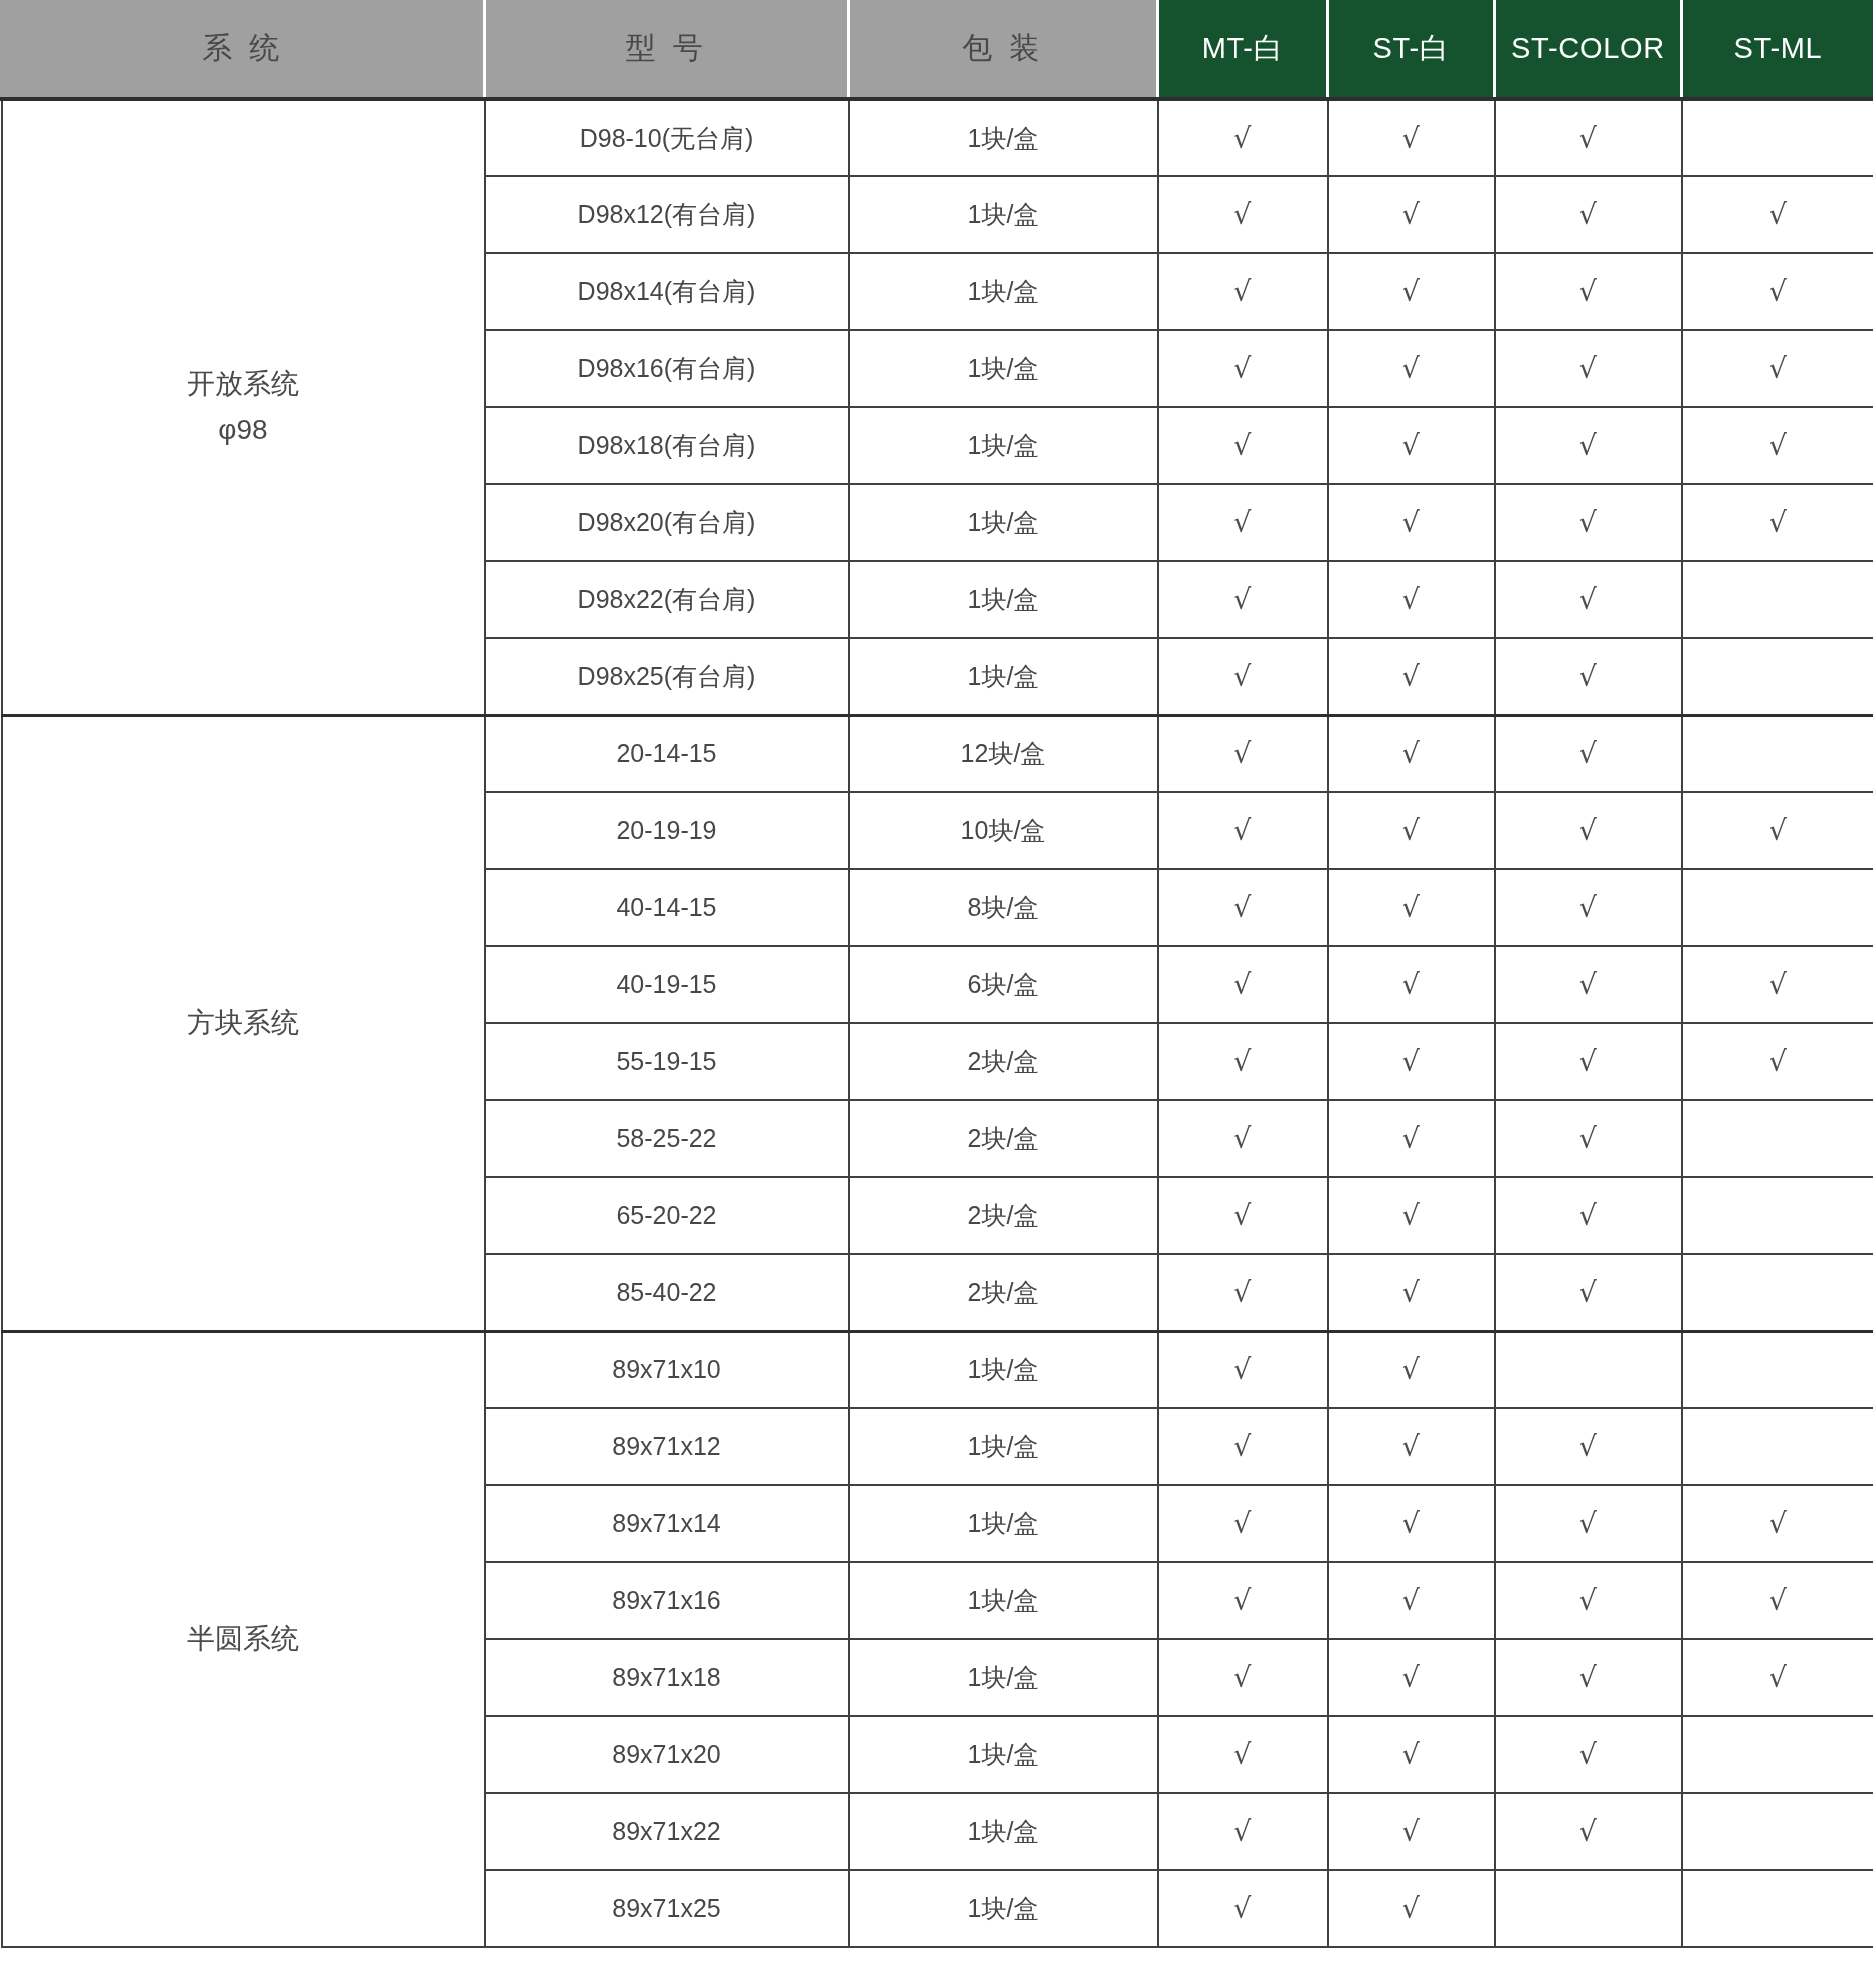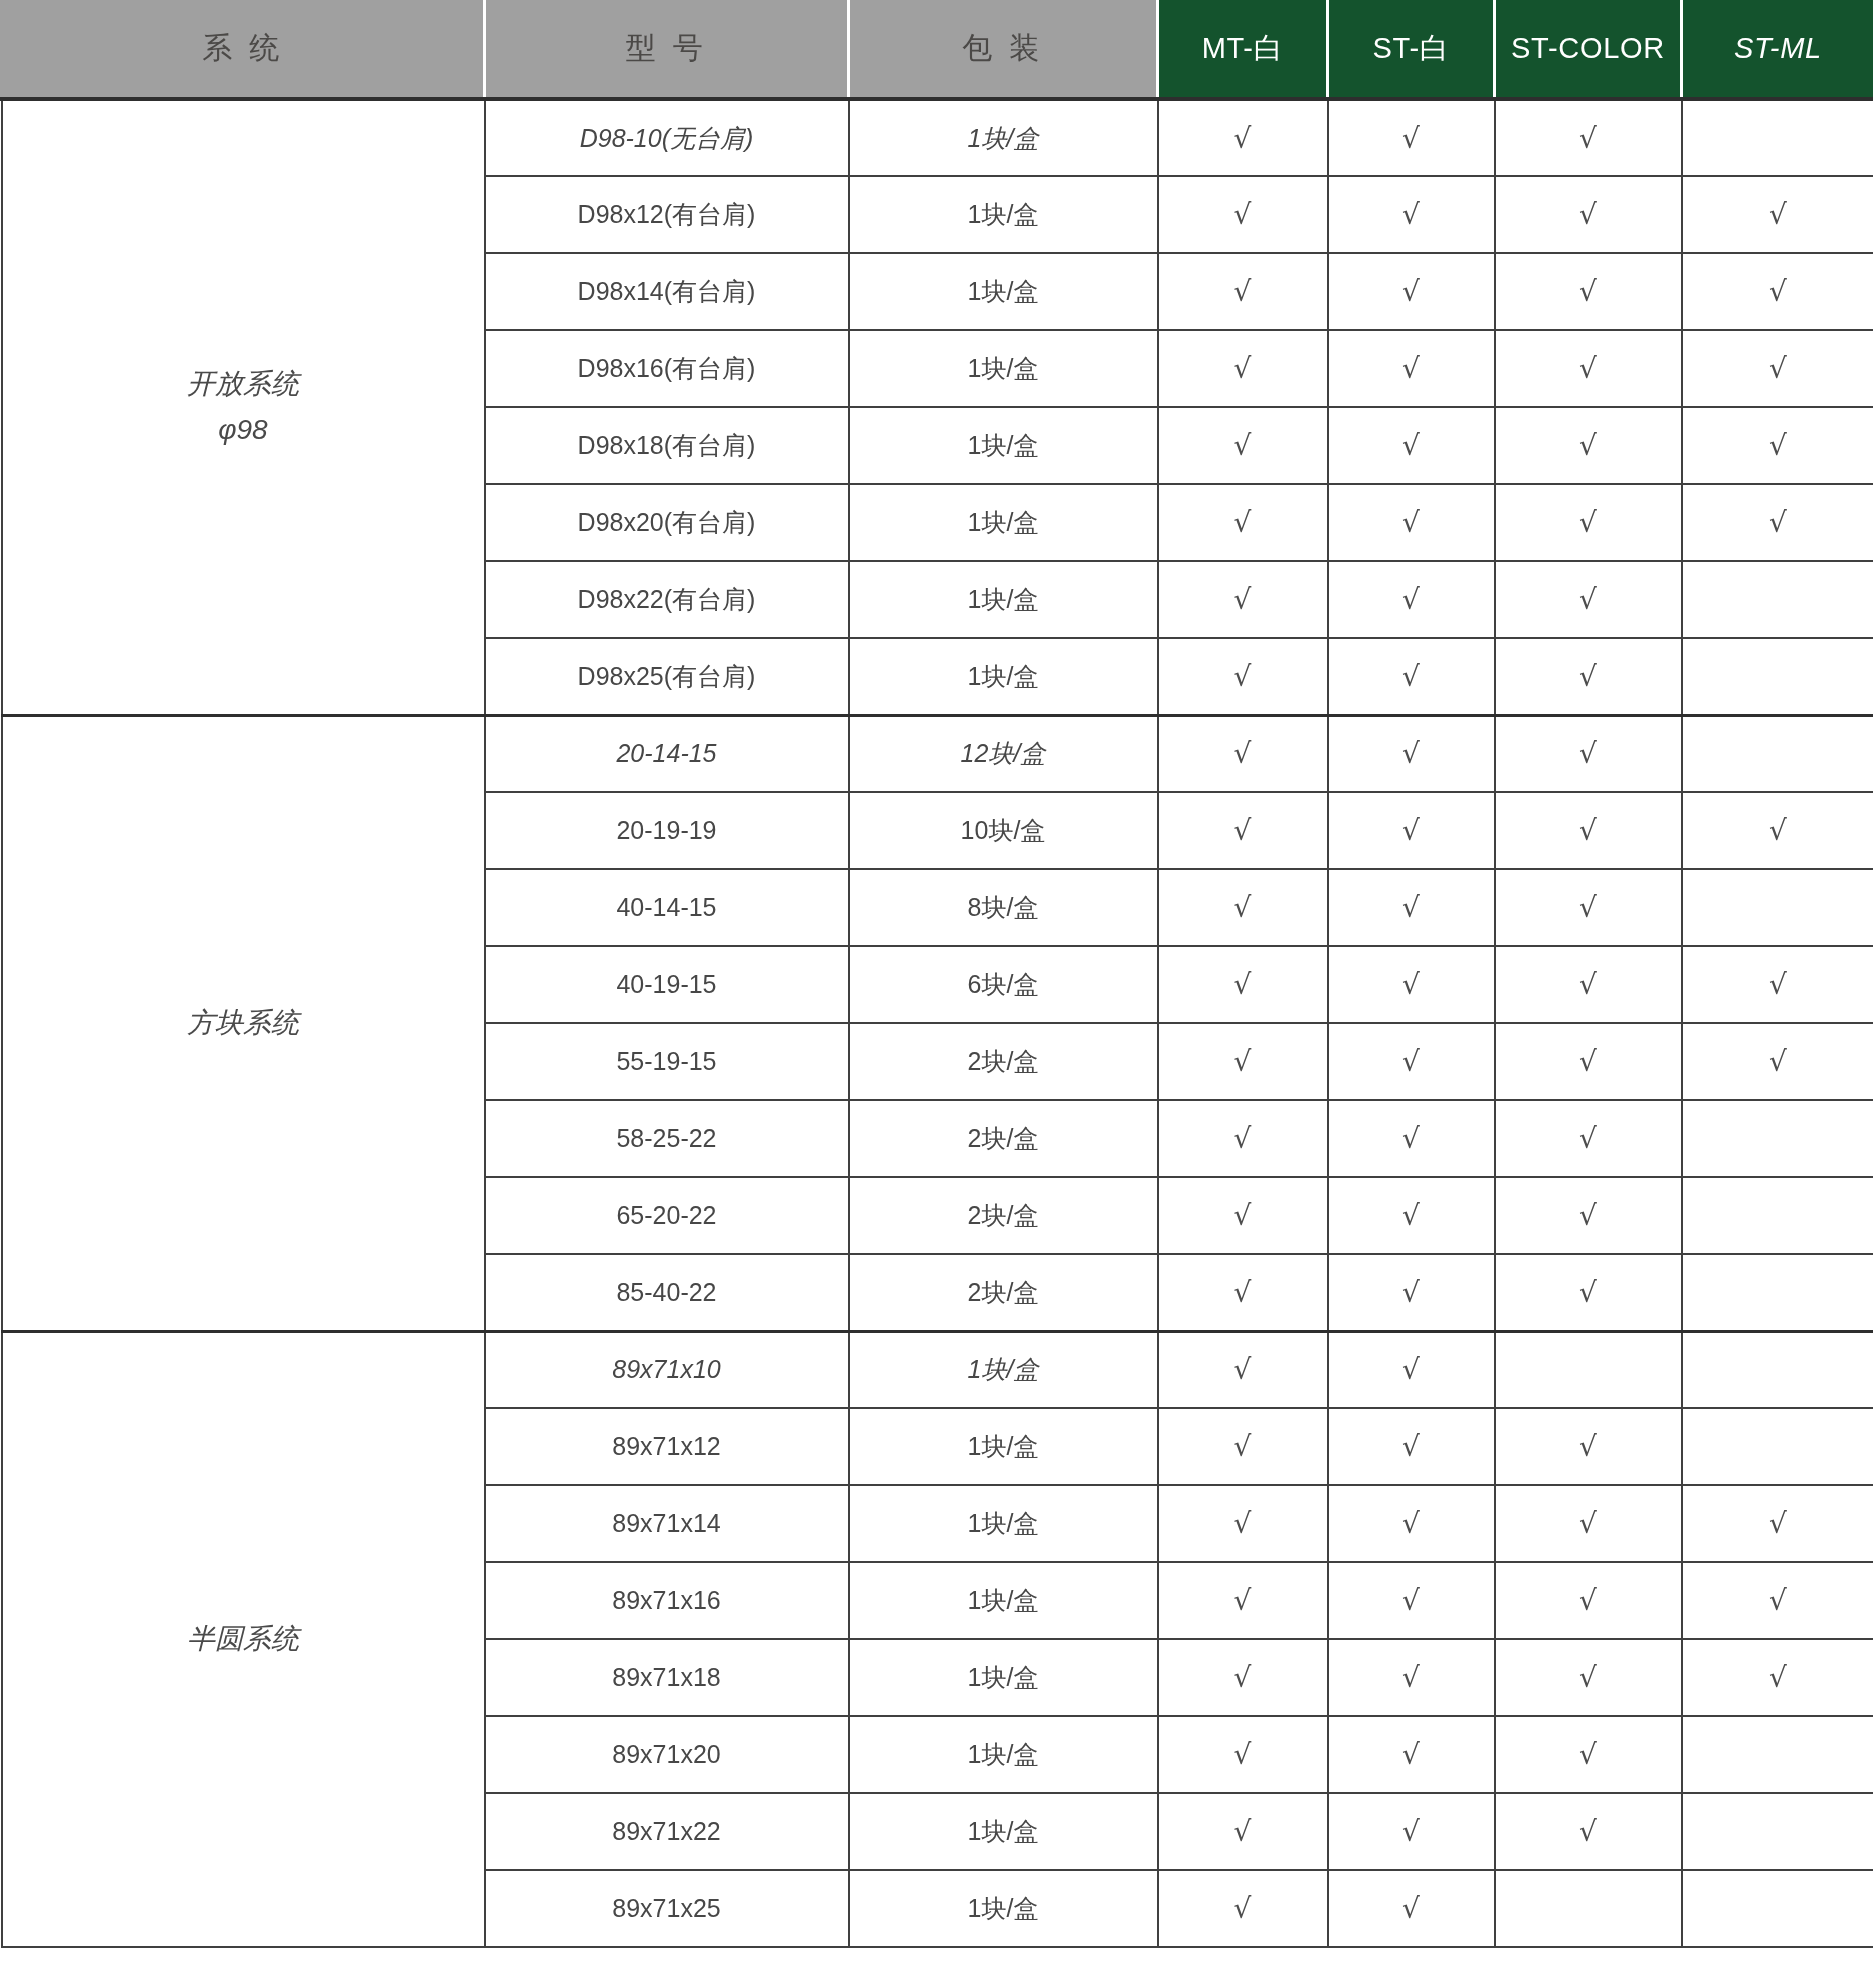--- a/index.html
+++ b/index.html
@@ -33,33 +33,33 @@
     font-size: 30px;
     letter-spacing: 4.4px;
   }
   thead th.b {
     background: #14532d;
     color: #ffffff;
     font-size: 29px;
     letter-spacing: 0.7px;
   }
   thead th.g.first { border-left: 3.7px solid #a0a0a0; margin-top: 24px; }
-  thead th.b.last  { border-right: 3.7px solid #0c5183; font-style: italic; }
+  thead th.b.last  { border-right: 3.7px solid #0c5183; }
   
   tbody tr { height: 77px; }
   tbody td {
     background: #ffffff;
     border: 2.2px solid #404040;
     text-align: center;
     vertical-align: middle;
     color: #474747;
     font-size: 25px;
     overflow: hidden;
   }
-  tbody tr.gf td { border-top: 3.7px solid #2e2e2e; font-style: italic; }
+  tbody tr.gf td { border-top: 3.7px solid #2e2e2e; }
   td.sys {
     font-size: 28px;
     color: #4a4a4a;
     line-height: 1.65;
   }
   td.chk {
     font-family: "DejaVu Sans", sans-serif;
     font-size: 28px;
     color: #4d4d4d;
     font-weight: 400;

